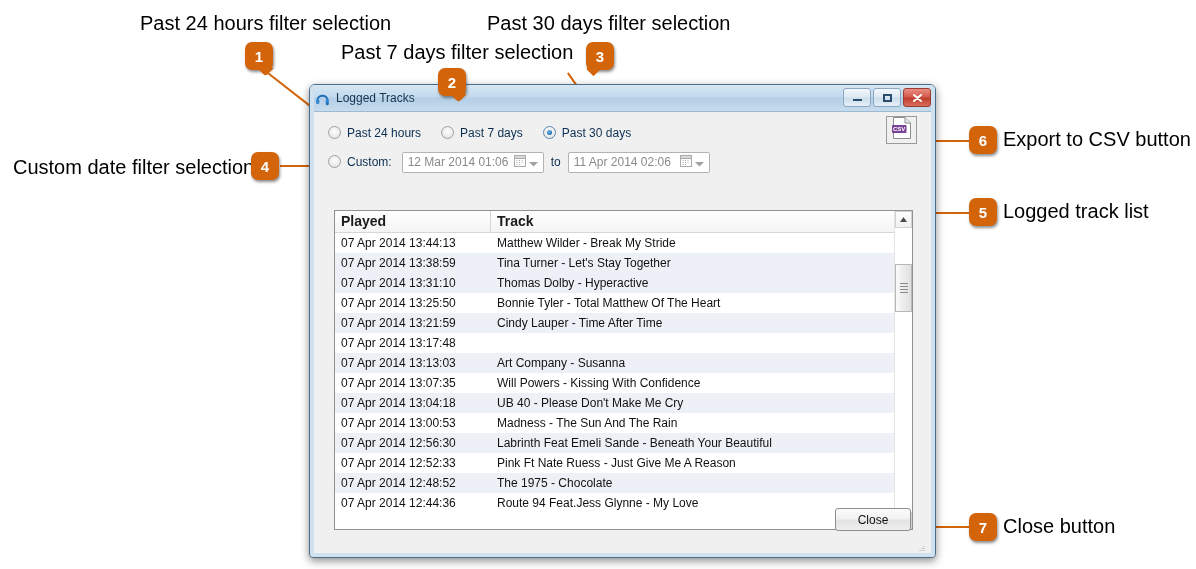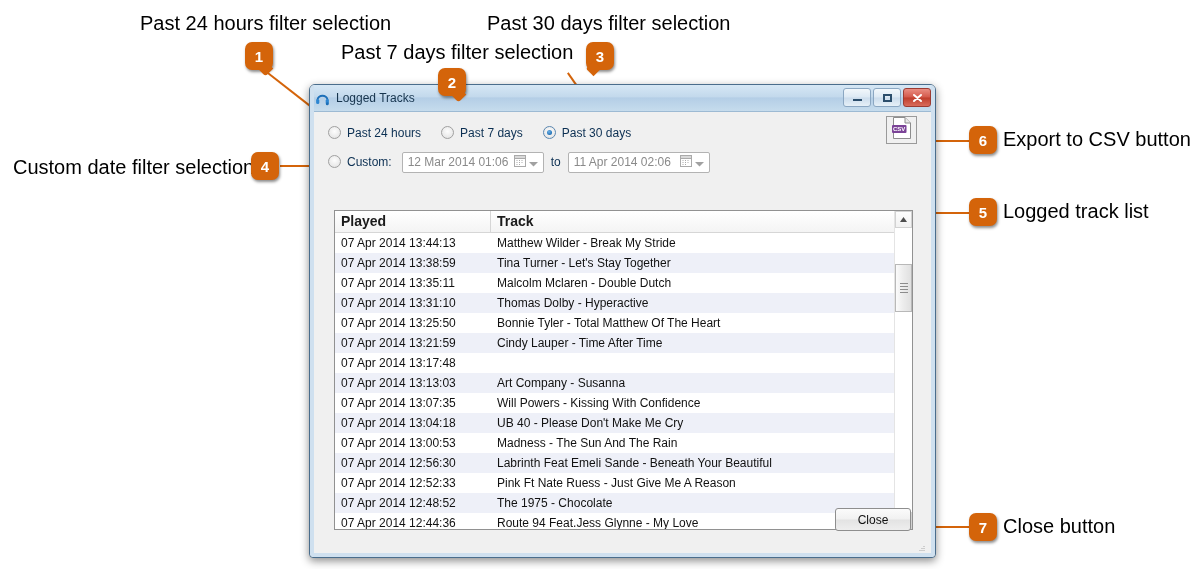--- a/index.html
+++ b/index.html
@@ -370,24 +370,20 @@
         </div>
         <div class="rows" id="rows">
             <div class="row">
               <div class="c1">07 Apr 2014 13:44:13</div>
               <div class="c2">Matthew Wilder - Break My Stride</div>
             </div>
             <div class="row alt">
               <div class="c1">07 Apr 2014 13:38:59</div>
               <div class="c2">Tina Turner - Let's Stay Together</div>
             </div>
-            <div class="row">
-              <div class="c1">07 Apr 2014 13:35:11</div>
-              <div class="c2">Malcolm Mclaren - Double Dutch</div>
-            </div>
             <div class="row alt">
               <div class="c1">07 Apr 2014 13:31:10</div>
               <div class="c2">Thomas Dolby - Hyperactive</div>
             </div>
             <div class="row">
               <div class="c1">07 Apr 2014 13:25:50</div>
               <div class="c2">Bonnie Tyler - Total Matthew Of The Heart</div>
             </div>
             <div class="row alt">
               <div class="c1">07 Apr 2014 13:21:59</div>

